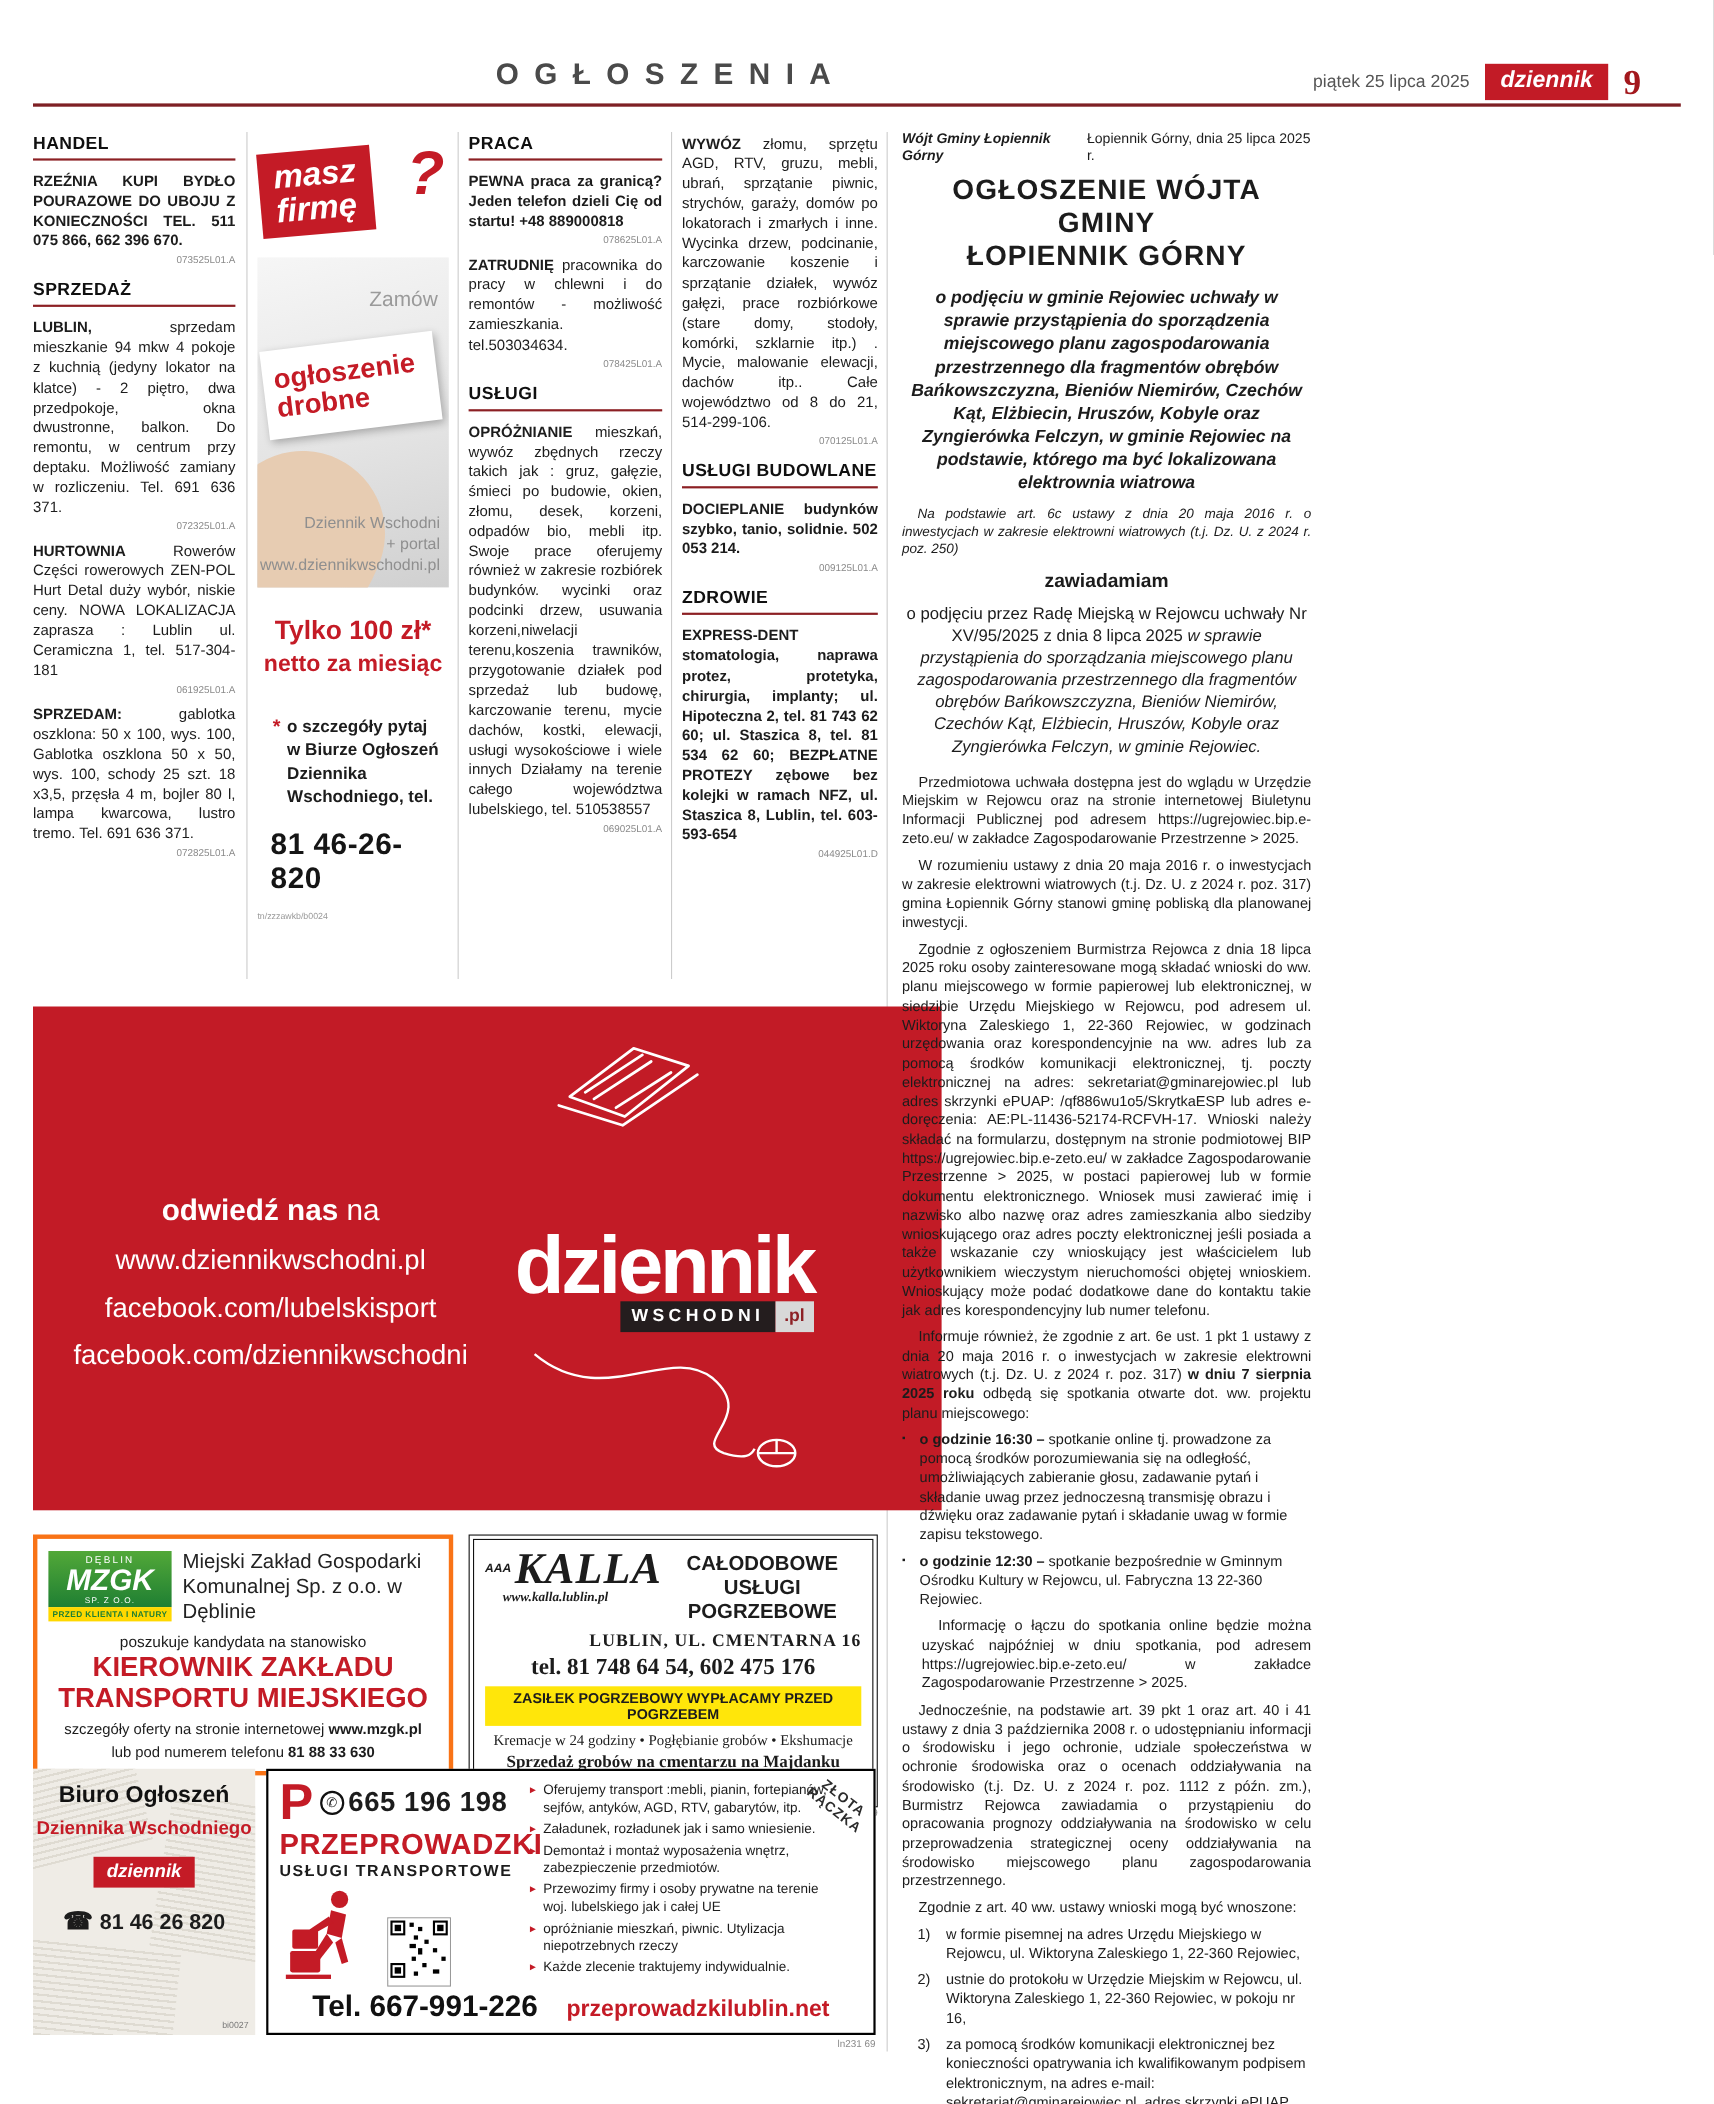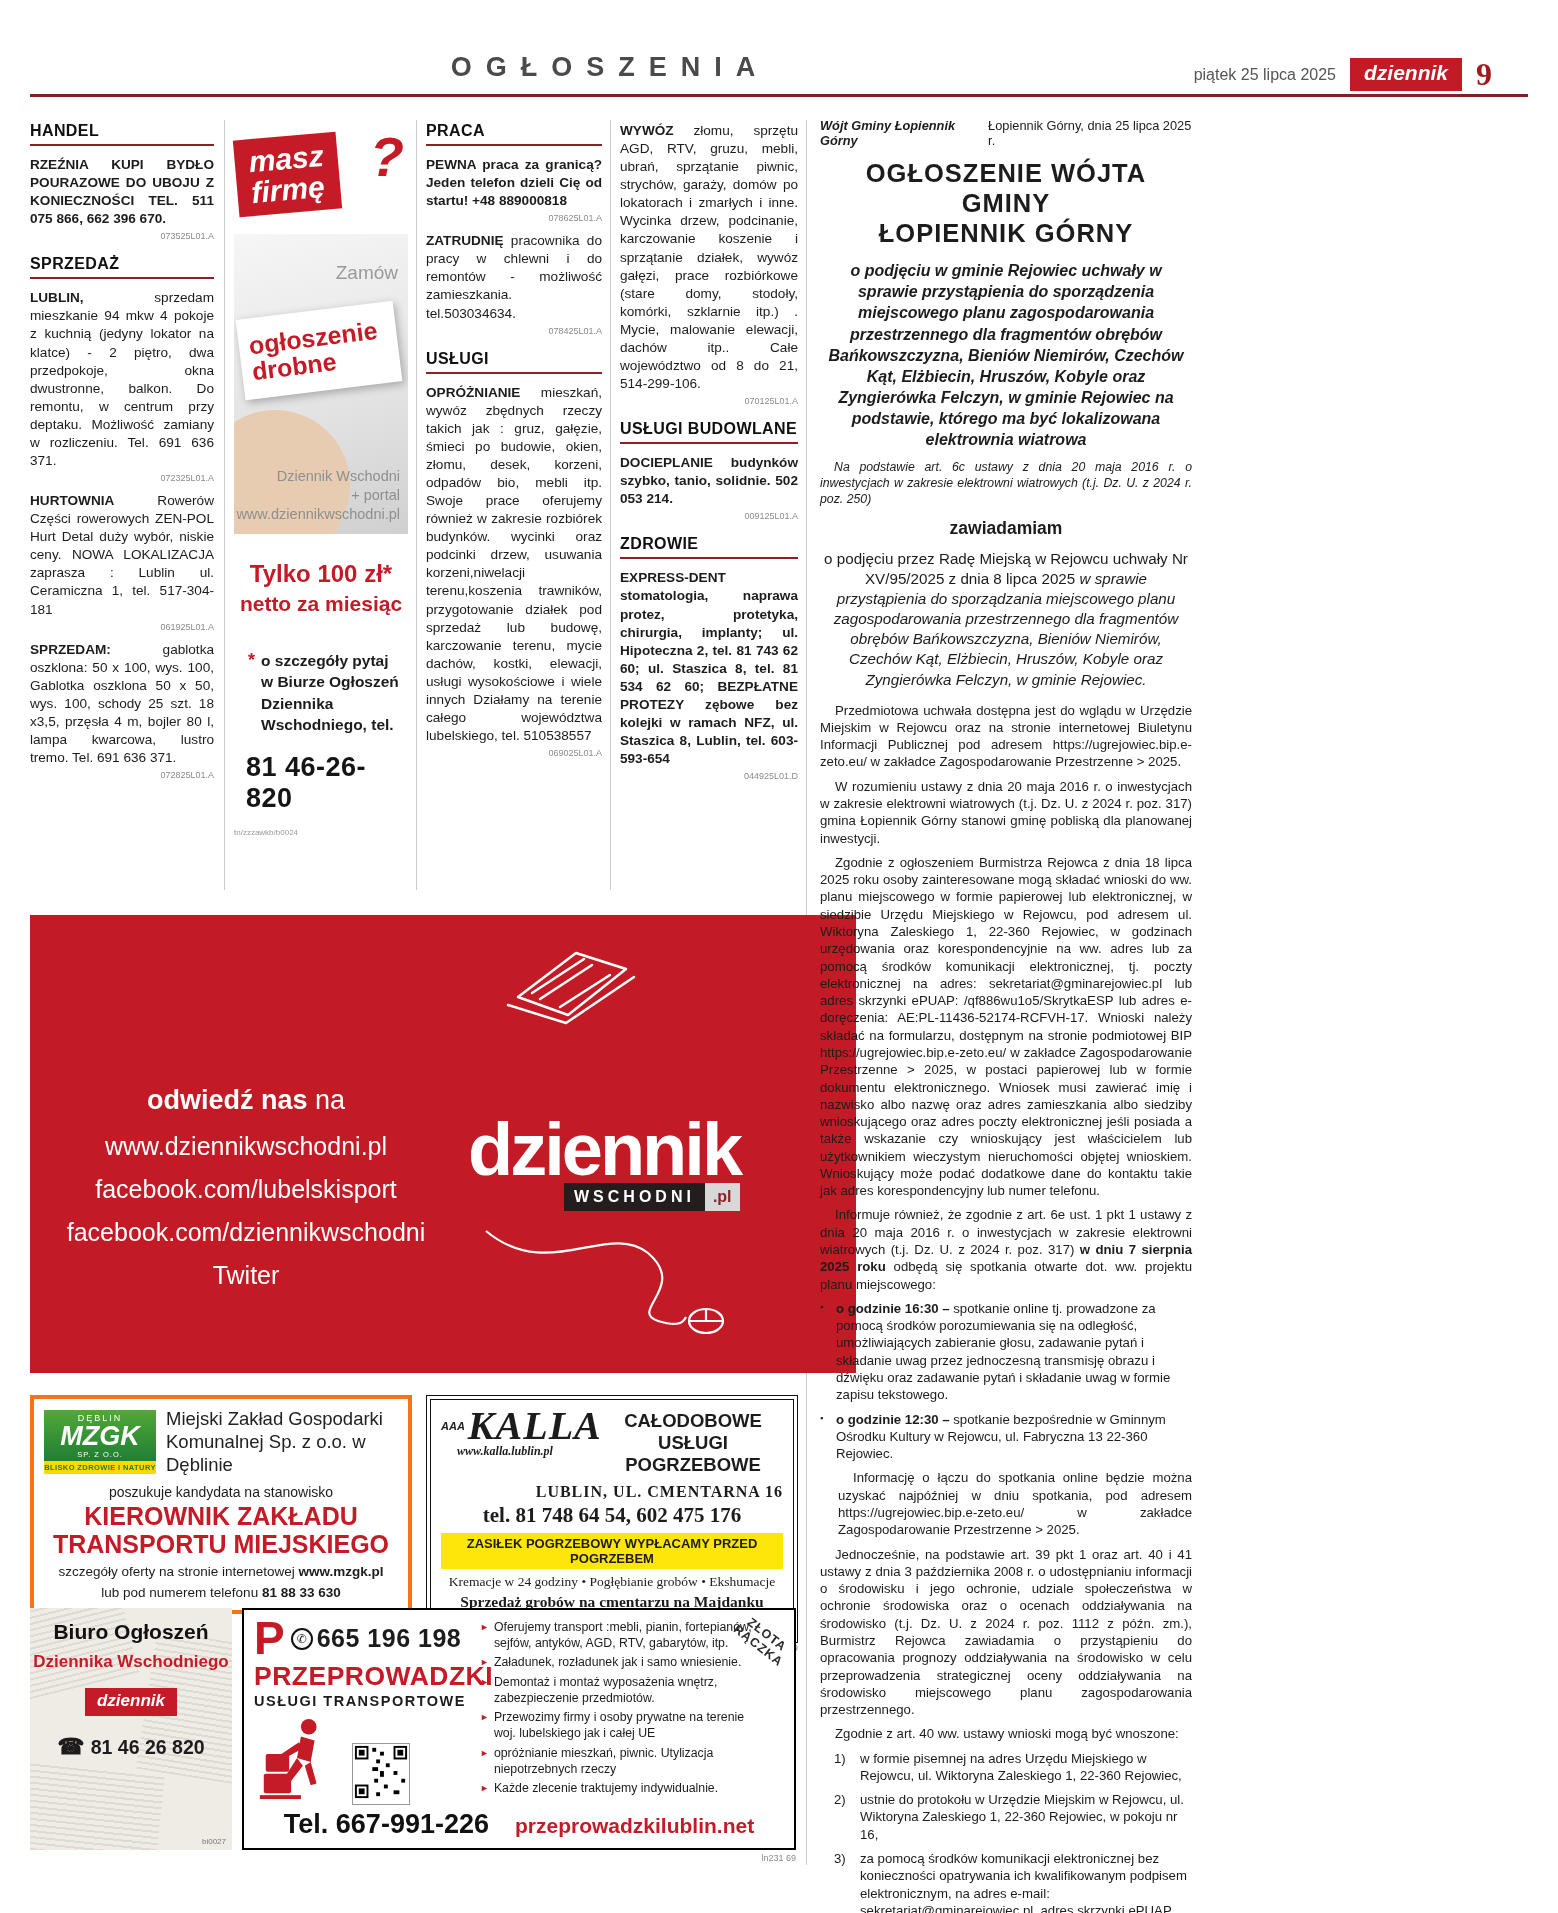--- a/index.html
+++ b/index.html
@@ -267,21 +267,20 @@
           <path d="M34,58 L86,24 M42,64 L94,30 M62,72 L112,40"></path>
           <path d="M10,70 L68,88 L136,42"></path>
         </g>
       </svg>
     </div>
     <div class="bn-left">
       <div class="bn-l1"><b>odwiedź nas</b><span> na</span></div>
       <div class="bn-line">www.dziennikwschodni.pl</div>
       <div class="bn-line">facebook.com/lubelskisport</div>
       <div class="bn-line">facebook.com/dziennikwschodni</div>
-      <div class="bn-line">Twiter</div>
     </div>
     <div class="bn-logo">
       <div class="bn-logo-main">dziennik</div>
       <div class="bn-logo-sub-row">
         <span class="bn-logo-sub">WSCHODNI</span>
         <span class="bn-logo-tld">.pl</span>
       </div>
     </div>
     <div class="bn-squiggle">
       <svg width="300" height="140" viewBox="0 0 300 140">
@@ -296,21 +295,21 @@
 
   <div id="mzgk">
     <div class="mz-box">
       <div class="mz-head">
         <div class="mz-logo">
           <div class="mz-logo-top">
             <div class="mz-city">DĘBLIN</div>
             <div class="mz-name">MZGK</div>
             <div class="mz-sp">SP. Z O.O.</div>
           </div>
-          <div class="mz-tag">BLISKO ZDROWIE I NATURY</div>
+          <div class="mz-tag">PRZED KLIENTA I NATURY</div>
         </div>
         <div class="mz-title">Miejski Zakład Gospodarki Komunalnej Sp. z o.o. w Dęblinie</div>
       </div>
       <div class="mz-seek">poszukuje kandydata na stanowisko</div>
       <div class="mz-pos">
         <div>KIEROWNIK ZAKŁADU</div>
         <div>TRANSPORTU MIEJSKIEGO</div>
       </div>
       <div class="mz-det"><span>szczegóły oferty na stronie internetowej </span><b>www.mzgk.pl</b></div>
       <div class="mz-det"><span>lub pod numerem telefonu </span><b>81 88 33 630</b></div>

